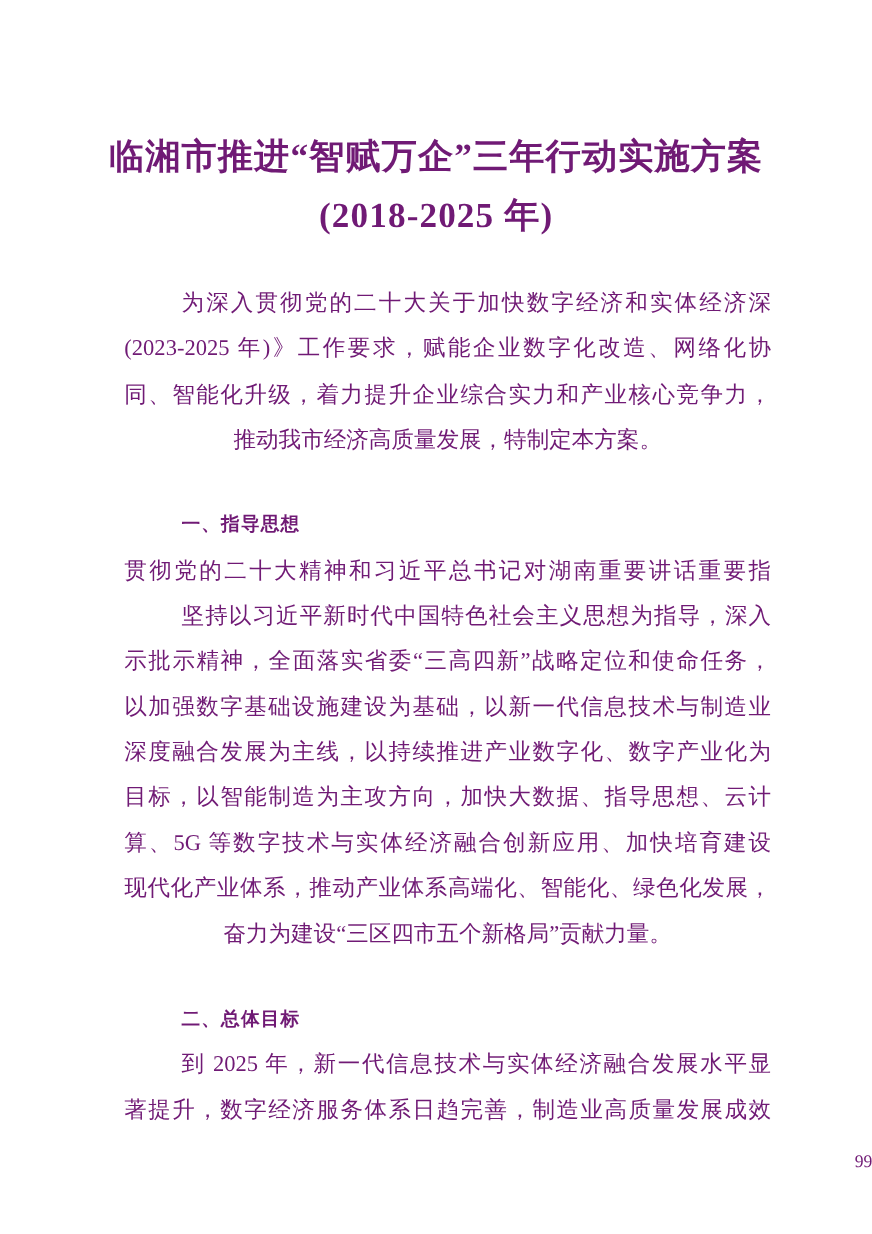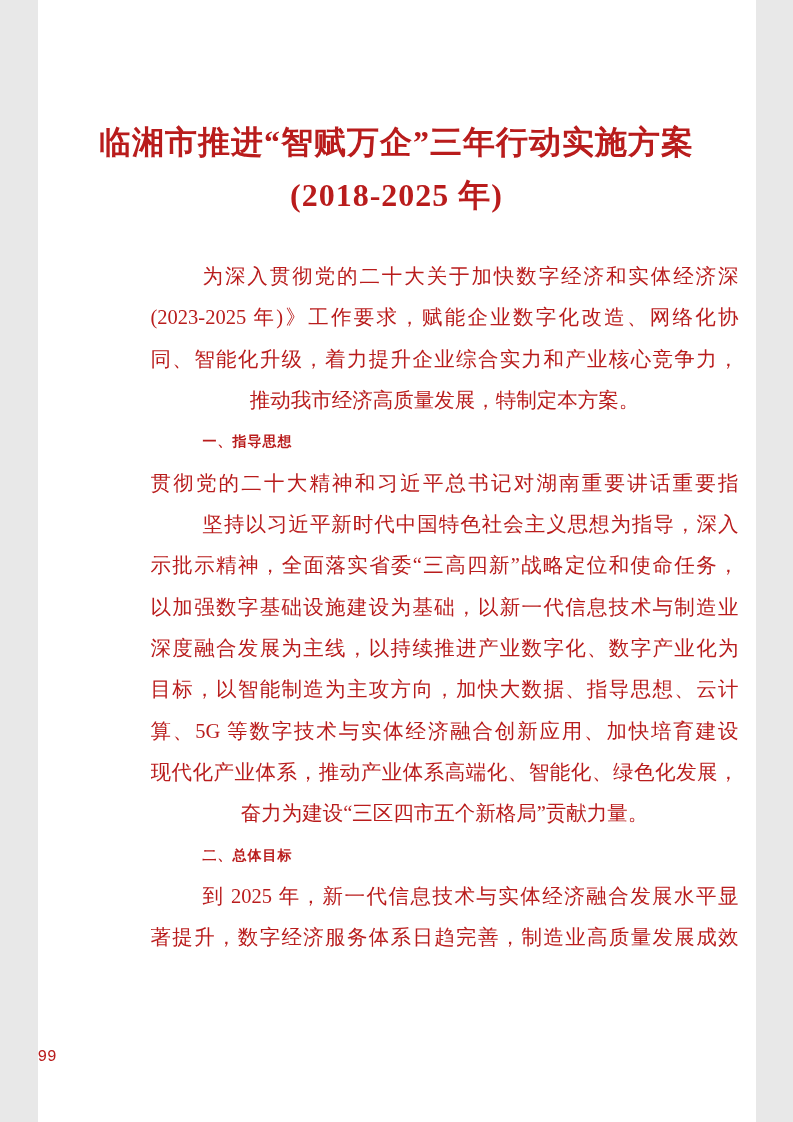--- a/index.html
+++ b/index.html
@@ -1,22 +1,22 @@
 <!DOCTYPE html>
 <html><head>
 <meta charset="utf-8">
 <style>
   html, body { margin: 0; padding: 0; background: #e8e8e8; }
   .page {
     position: relative;
-    width: 718px;
+    width: 793px;
     height: 1122px;
     margin: 0 auto;
     background: #ffffff;
-    color: #b91c1c;
+    color: #701a75;
     font-family: "Liberation Serif", "DejaVu Serif", serif;
     overflow: hidden;
   }
   .doc-title {
     position: absolute;
     top: 116px;
     left: 0;
     width: 100%;
     text-align: center;
     font-size: 32px;
@@ -41,32 +41,33 @@
   .line.just {
     text-align: justify;
     text-align-last: justify;
   }
   .line.indent { padding-left: 52px; }
   .heading {
     height: 41.33px;
     line-height: 41.33px;
     padding-left: 52px;
     font-weight: 700;
-    font-size: 14px;
+    font-size: 17px;
     font-family: "DejaVu Sans", "Liberation Sans", sans-serif;
     letter-spacing: 1px;
+    margin-top: 36px;
   }
   .page-number {
     position: absolute;
     top: 1048px;
     left: 0;
     width: 100%;
-    text-align: left;
+    text-align: right;
     font-size: 16px;
-    font-family: Liberation Mono, monospace;
+    font-family: Liberation Serif, serif;
   }
 </style>
 </head>
 <body>
 
 <div class="page">
 
   <div class="doc-title">
     <div>临湘市推进“智赋万企”三年行动实施方案</div>
     <div>(2018-2025 年)</div>

